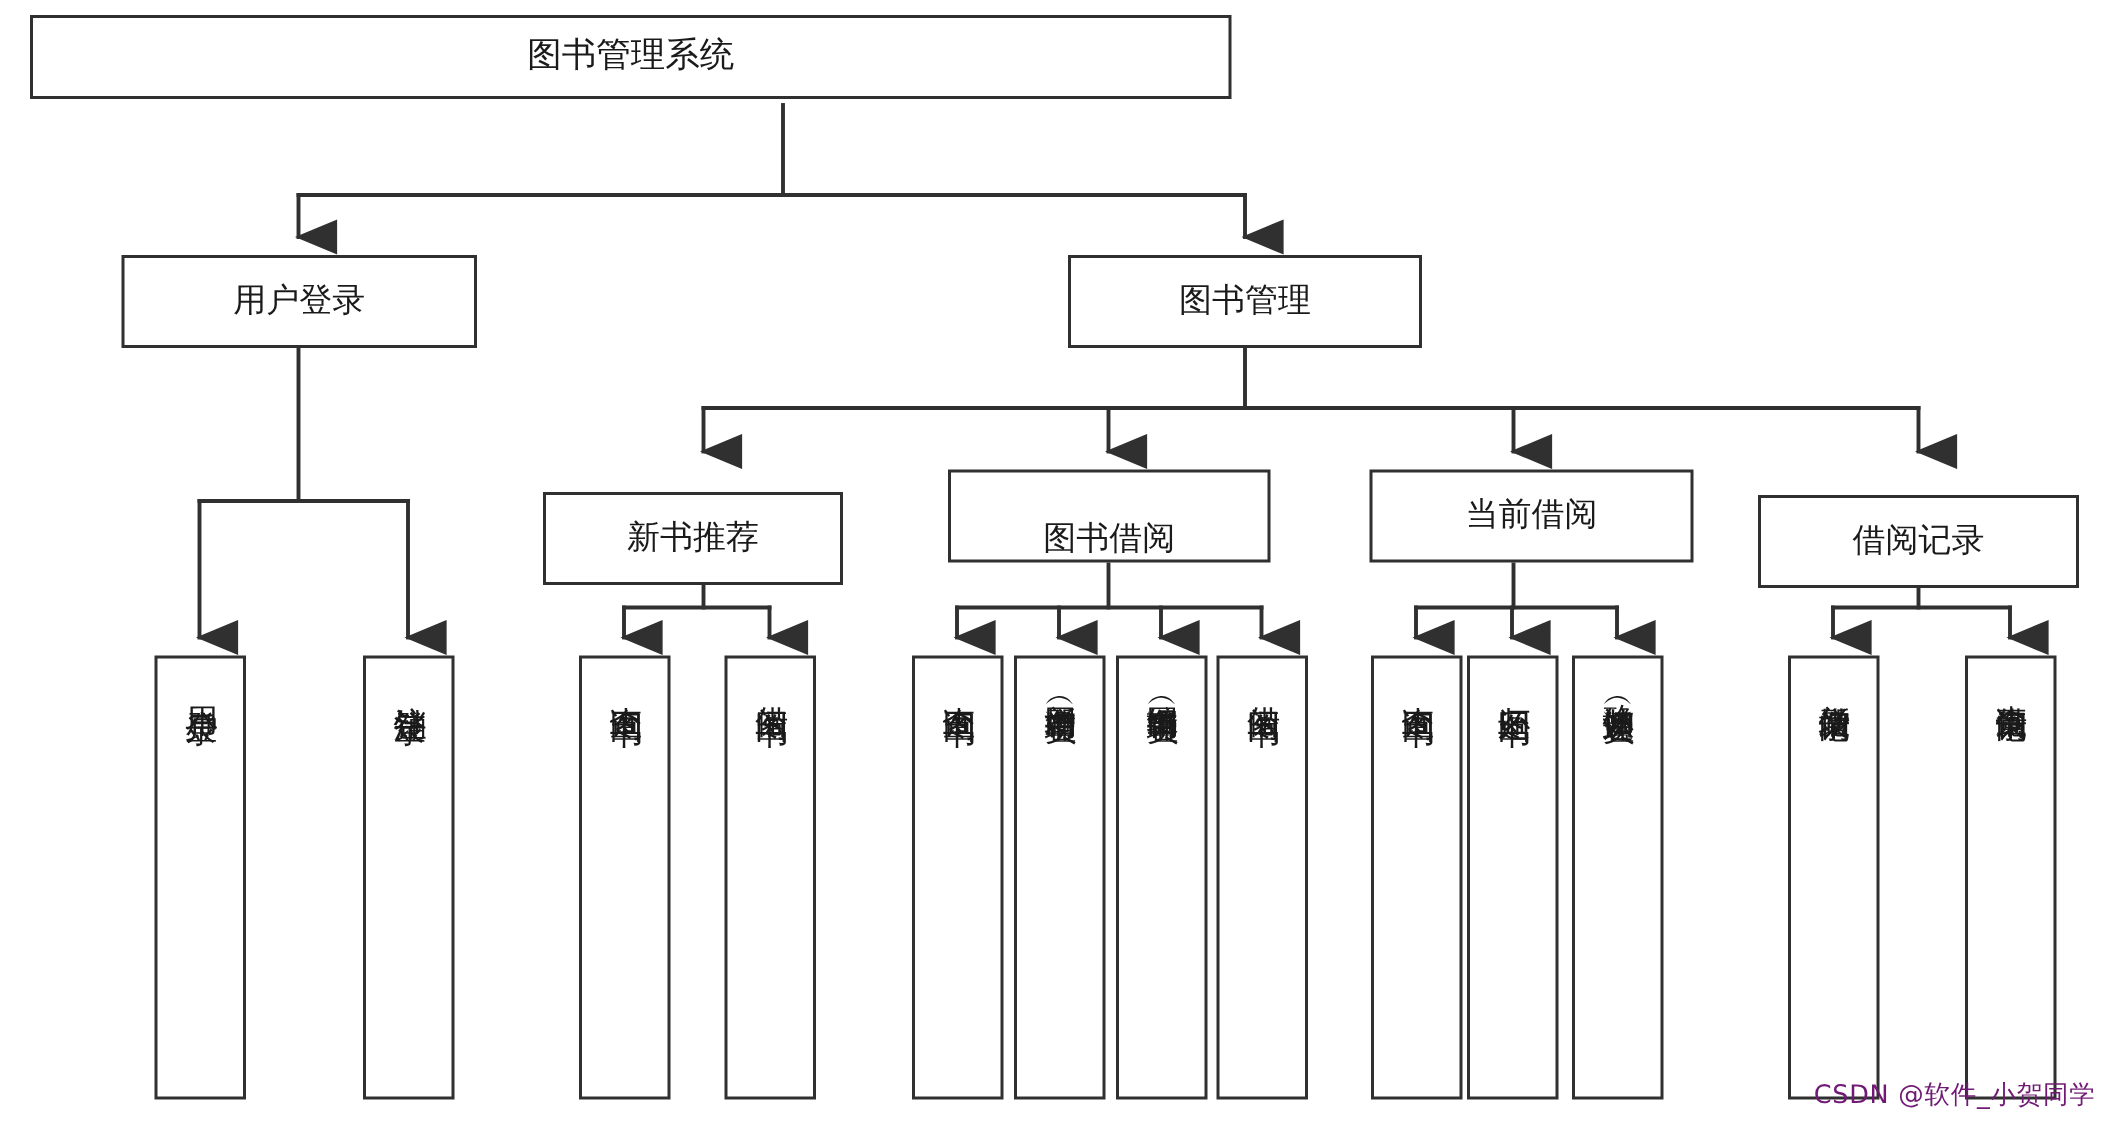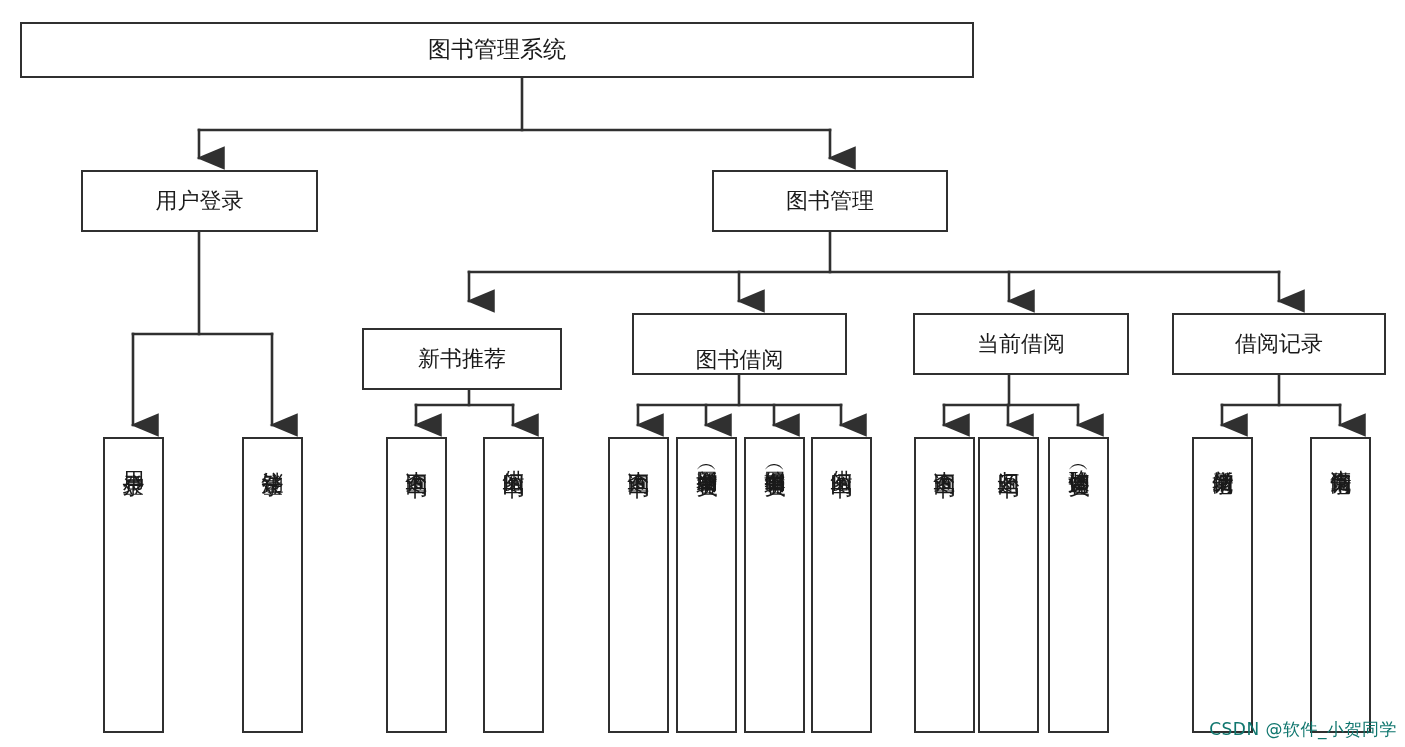--- a/index.html
+++ b/index.html
@@ -65,21 +65,21 @@
   }
   .node.vert.long .node-label {
     font-size: 21px;
     letter-spacing: 1px;
   }
   .watermark {
     position: absolute;
     right: 8px;
     bottom: 6px;
     font-size: 17px;
-    color: #0f766e;
+    color: #701a75;
     letter-spacing: 0.5px;
     white-space: nowrap;
     user-select: none;
   }
 </style>
 </head>
 <body>
 
 <div id="diagram-root">
 
@@ -126,41 +126,41 @@
       <path d="M 1008 405 L 1008 425" marker-end="url(#arw)"></path>
       <path d="M 1078 405 L 1078 425" marker-end="url(#arw)"></path>
 
       <path d="M 1279 375 L 1279 405"></path>
       <path d="M 1222 405 L 1340 405"></path>
       <path d="M 1222 405 L 1222 425" marker-end="url(#arw)"></path>
       <path d="M 1340 405 L 1340 425" marker-end="url(#arw)"></path>
     </g>
   </svg>
 
-  <div class="node horiz root" style="left:20px; top:22px; width:954px; height:56px;">
+  <div class="node horiz root" style="left:20px; top:10px; width:801px; height:56px;">
     <span class="node-label">图书管理系统</span>
   </div>
 
   <div class="node horiz" style="left:81px; top:170px; width:237px; height:62px;">
     <span class="node-label">用户登录</span>
   </div>
   <div class="node horiz" style="left:712px; top:170px; width:236px; height:62px;">
     <span class="node-label">图书管理</span>
   </div>
 
   <div class="node horiz" style="left:362px; top:328px; width:200px; height:62px;align-items:center;">
     <span class="node-label">新书推荐</span>
   </div>
   <div class="node horiz" style="left:632px; top:313px; width:215px; height:62px;align-items:flex-end;">
     <span class="node-label">图书借阅</span>
   </div>
   <div class="node horiz" style="left:902px; top:313px; width:216px; height:62px;margin-left:11px;">
     <span class="node-label">当前借阅</span>
   </div>
-  <div class="node horiz" style="left:1172px; top:313px; width:214px; height:62px;">
+  <div class="node horiz" style="left:1172px; top:330px; width:214px; height:62px;">
     <span class="node-label">借阅记录</span>
   </div>
 
   <div class="node vert" style="left:103px; top:437px; width:61px; height:296px;">
     <span class="node-label">用户登录</span>
   </div>
   <div class="node vert" style="left:242px; top:437px; width:61px; height:296px;">
     <span class="node-label">注销登录</span>
   </div>
 

